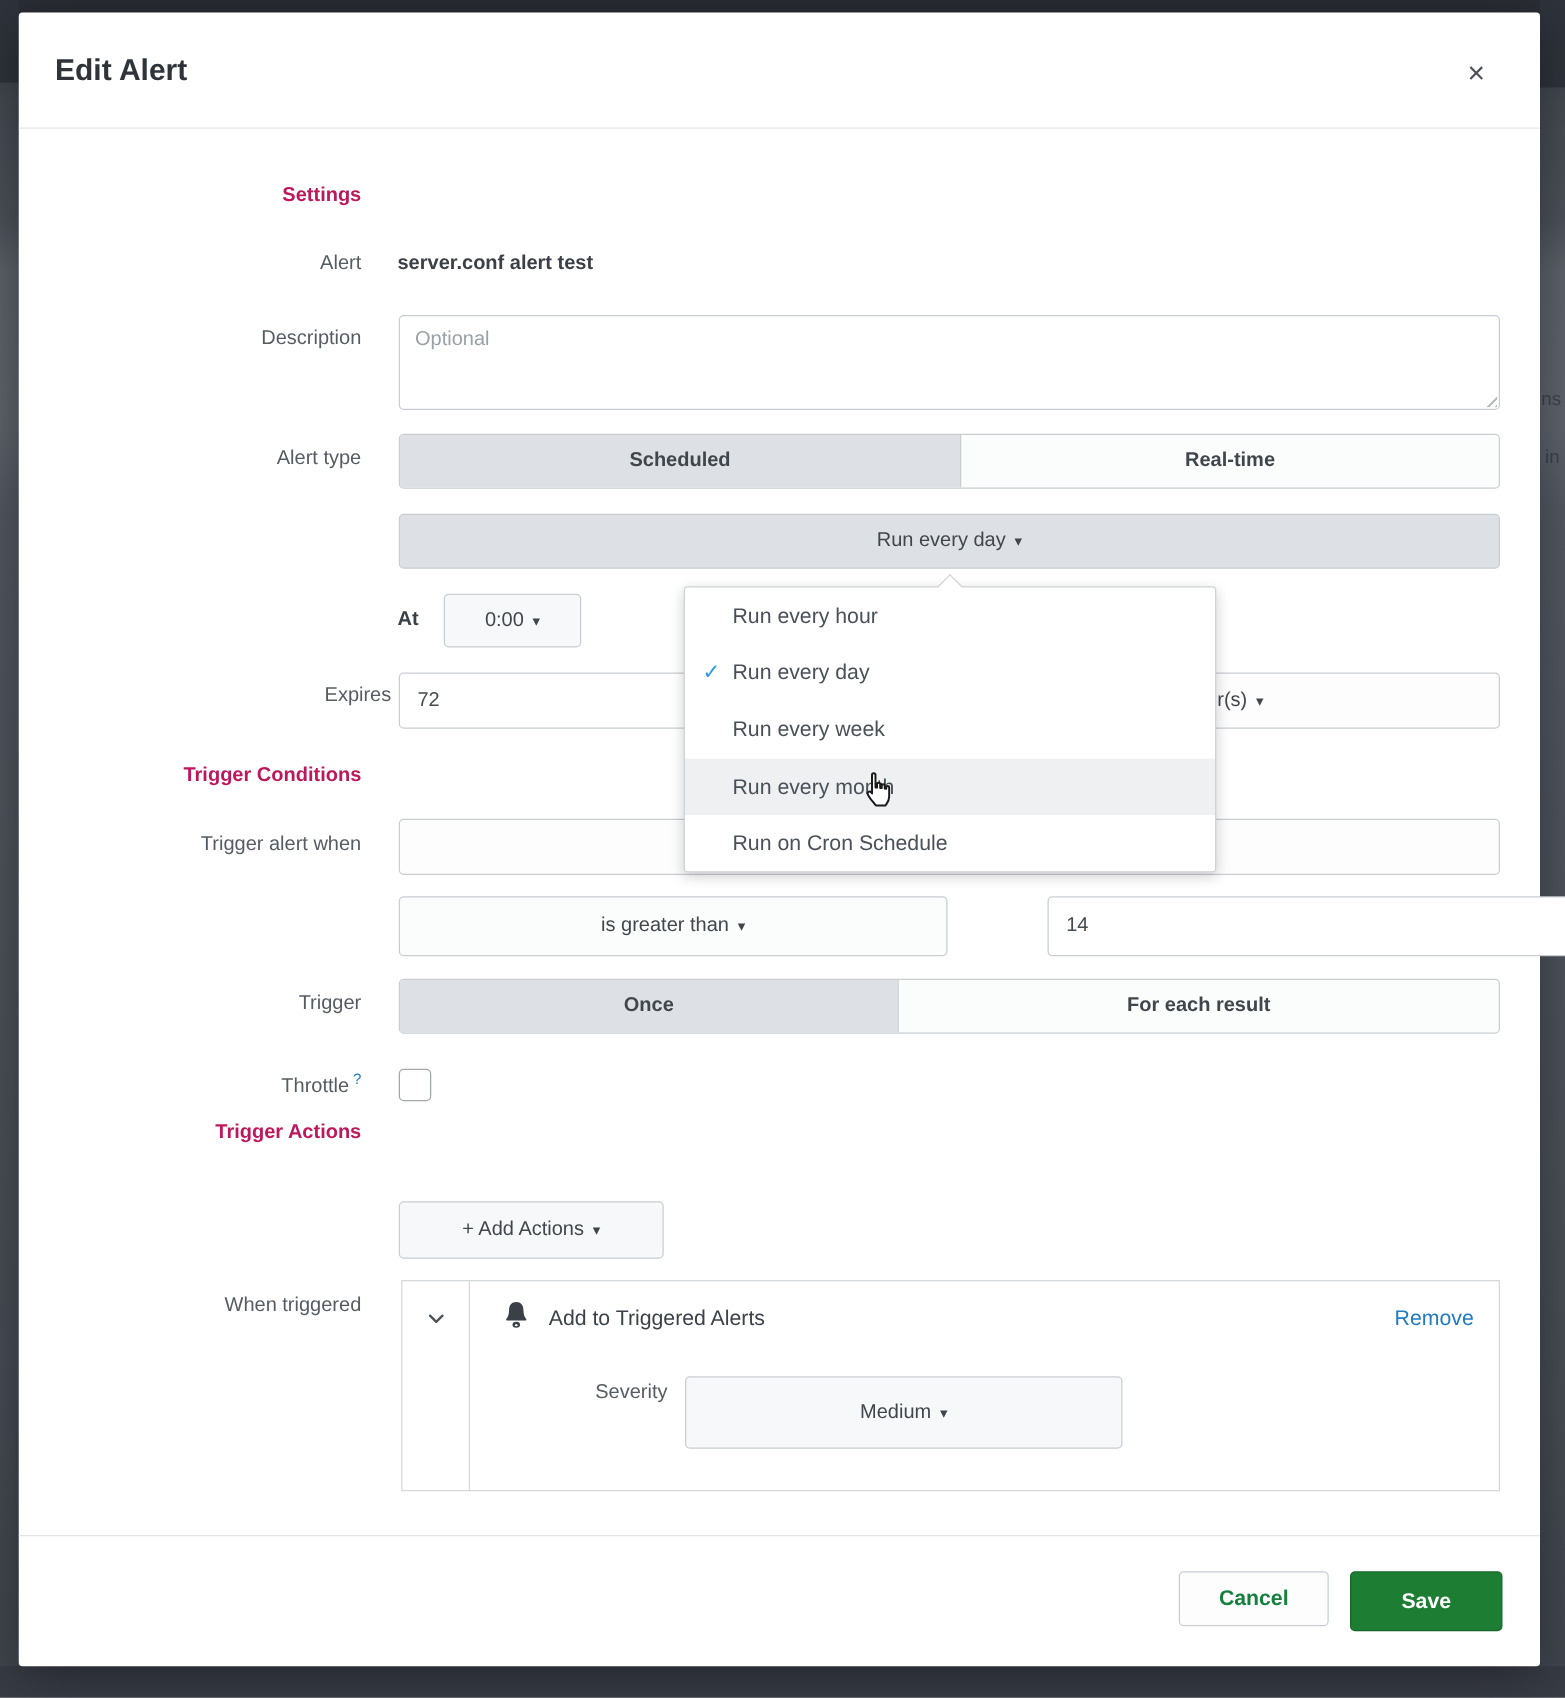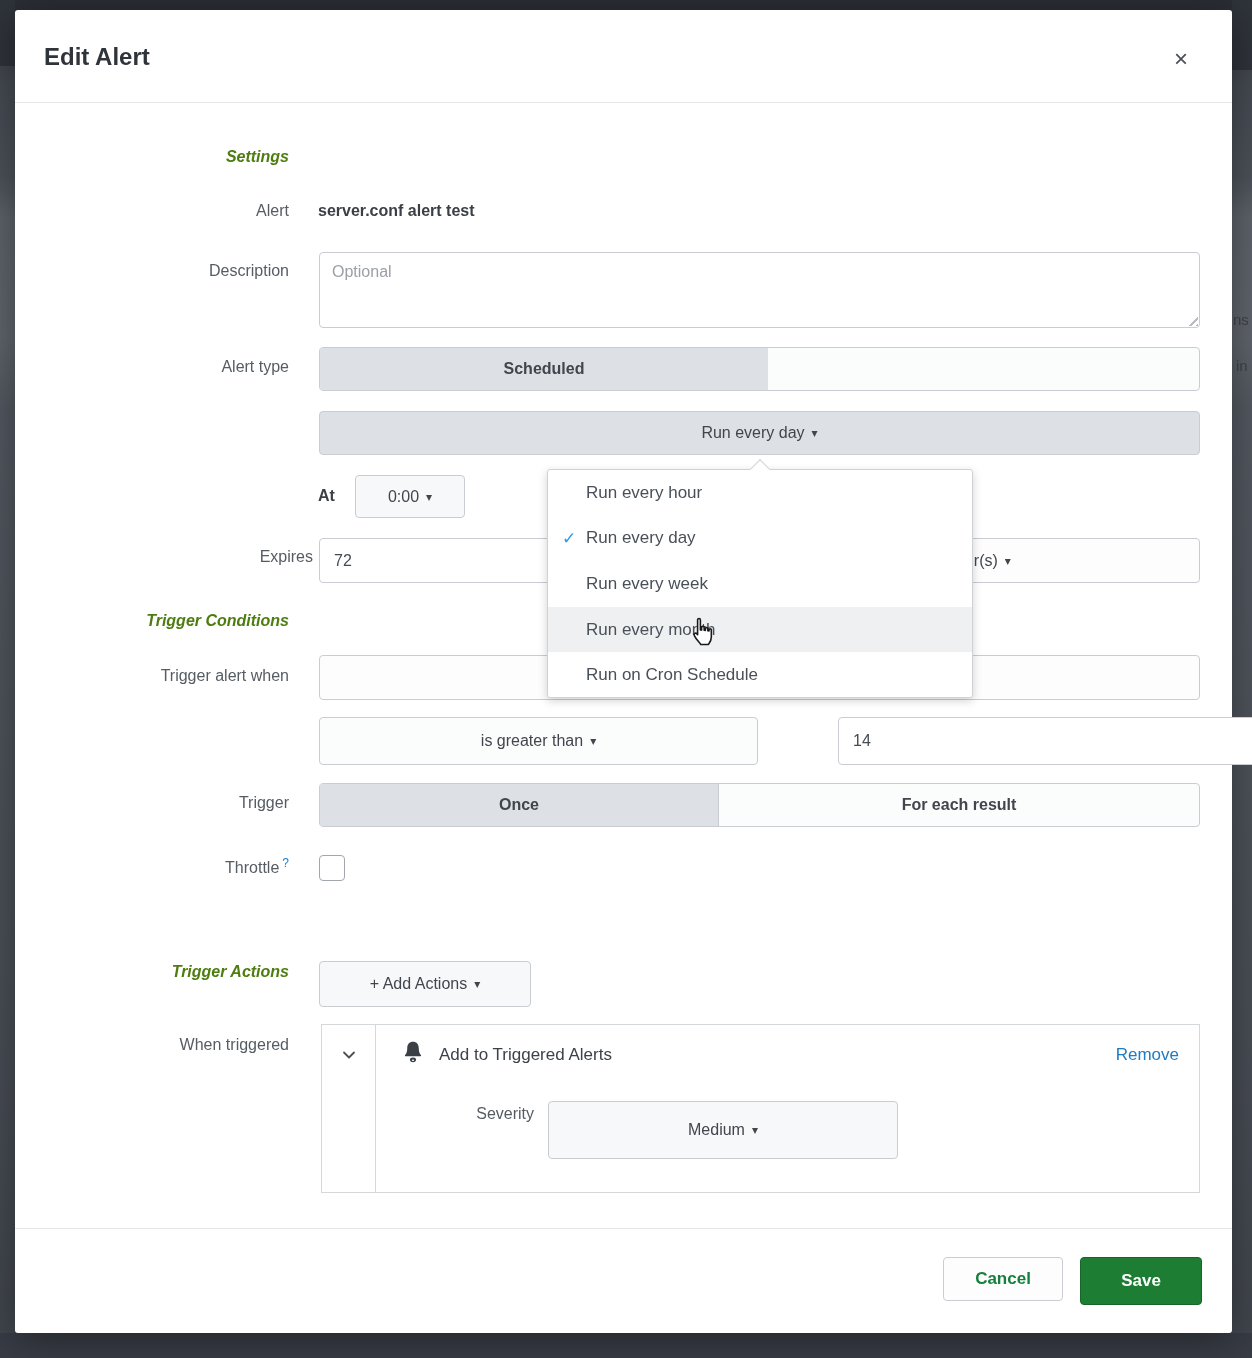--- a/index.html
+++ b/index.html
@@ -22,21 +22,21 @@
     background:#ffffff; border-radius:3px; box-shadow:0 6px 40px rgba(0,0,0,.4); }
   .modal-header { position:absolute; left:0; top:0; width:100%; height:93px;
     border-bottom:1px solid #e6e7e9; }
   .modal-title { position:absolute; left:29px; top:33px; font-size:24px; font-weight:bold; color:#2f333a; }
   .close-btn { position:absolute; left:1148px; top:31px; width:36px; height:36px;
     display:flex; align-items:center; justify-content:center;
     font-size:24px; color:#4a4f57; cursor:pointer; background:none; border:none; }
 
   
   .lbl { position:absolute; left:0; width:274px; text-align:right; font-size:16px; color:#565c63; }
-  .heading { font-weight:bold; color:#4d7c0f;font-style:italic; }
+  .heading { font-weight:bold; color:#be185d; }
   .value { position:absolute; font-size:16px; color:#3b4046; font-weight:bold; }
 
   
   .ctrl { position:absolute; border:1px solid #c9cdd2; border-radius:4px; background:#fff;
     font-size:16px; color:#454b52; }
   textarea.ctrl { resize:none; padding:10px 12px; font-family:inherit; font-size:16px; color:#454b52; }
   textarea.ctrl::placeholder { color:#9aa0a7; }
   .resize-corner { position:absolute; width:13px; height:13px; pointer-events:none;
     background:repeating-linear-gradient(135deg,transparent 0 3px,#b9bdc2 3px 4.5px); 
     clip-path:polygon(100% 0,100% 100%,0 100%); }
@@ -113,20 +113,21 @@
   <div class="lbl" style="top:192px;">Alert</div>
   <div class="value" style="left:303px; top:192px;">server.conf alert test</div>
 
   <div class="lbl" style="top:252px;">Description</div>
   <textarea class="ctrl" style="left: 304px; top: 242px; width: 881px; height: 76px;" placeholder="Optional"></textarea>
   <div class="resize-corner" style="left:1170px; top:303px;"></div>
 
   <div class="lbl" style="top:348px;padding-left:43px;">Alert type</div>
   <div class="segmented" style="left:304px; top:337px; width:881px; height:44px;">
     <div class="seg sel" style="width:448px;">Scheduled</div>
+    <div class="seg" style="flex:1;">Real-time</div>
   </div>
 
   <div class="bar-btn btn" style="left:304px; top:401px; width:881px; height:44px;">
     <span>Run every day</span>
     <span class="caret">▾</span>
   </div>
 
   <div class="value" style="left:303px; top:477px;">At</div>
   <div class="lite-btn btn" style="left:340px; top:465px; width:110px; height:43px;">
     <span>0:00</span>
@@ -161,21 +162,21 @@
   <div class="segmented" style="left:304px; top:773px; width:881px; height:44px;">
     <div class="seg sel" style="width:398px;">Once</div>
     <div class="seg" style="flex:1;">For each result</div>
   </div>
 
   <div class="lbl" style="top:846px;">
     <span>Throttle</span><span class="help-sup">?</span>
   </div>
   <div class="checkbox" style="left:304px; top:845px;"></div>
 
-  <div class="lbl heading" style="top:953px;padding-left:23px;">Trigger Actions</div>
+  <div class="lbl heading" style="top:887px;padding-left:23px;">Trigger Actions</div>
 
   <div class="lite-btn btn" style="left:304px; top:951px; width:212px; height:46px;">
     <span>+ Add Actions</span>
     <span class="caret">▾</span>
   </div>
 
   <div class="lbl" style="top:1026px;">When triggered</div>
 
   <div class="panel">
     <div class="panel-col">

